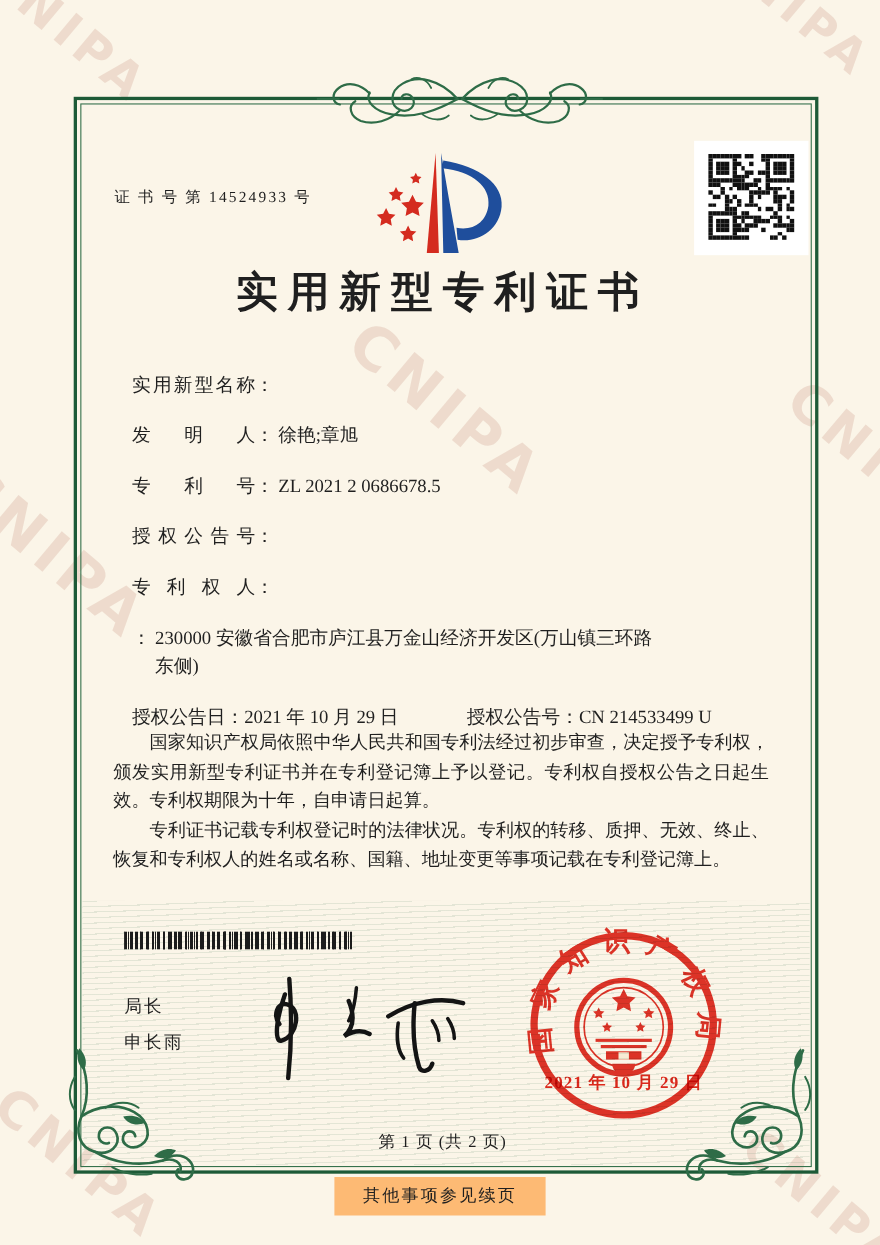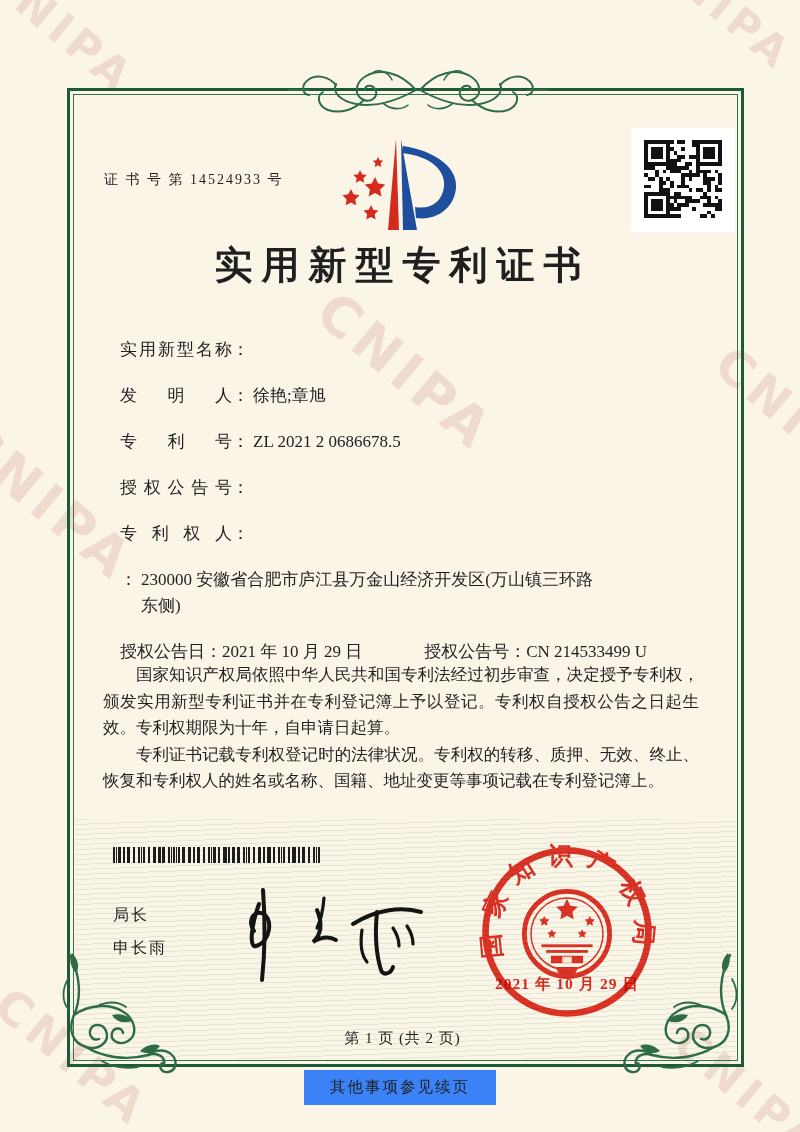--- a/index.html
+++ b/index.html
@@ -55,21 +55,21 @@
 
   .seal{position:absolute;left:477px;top:842px;width:180px;height:180px;
         mix-blend-mode:multiply;opacity:0.95;}
   .seal-date{position:absolute;left:478px;top:974px;width:178px;text-align:center;
         color:#df2a1e;font-size:15.5px;font-weight:bold;letter-spacing:1px;
         mix-blend-mode:multiply;}
 
   .page-num{position:absolute;left:67px;top:1029px;width:671px;text-align:center;
         font-size:15px;letter-spacing:1px;}
   .note{position:absolute;left:0;top:1070px;width:800px;text-align:center;}
-  .note span{display:inline-block;background:#3b82f6;padding:7px 26px;font-size:15.5px;
+  .note span{display:inline-block;background:#fdba74;padding:7px 26px;font-size:15.5px;
         letter-spacing:2px;}
 
   .flourish-bl{position:absolute;left:52px;bottom:52px;}
   .flourish-br{position:absolute;right:52px;bottom:52px;transform:scaleX(-1);}
   .top-orn{position:absolute;left:288px;top:60px;}
 </style>
 </head>
 <body>
 
 <div class="page">

